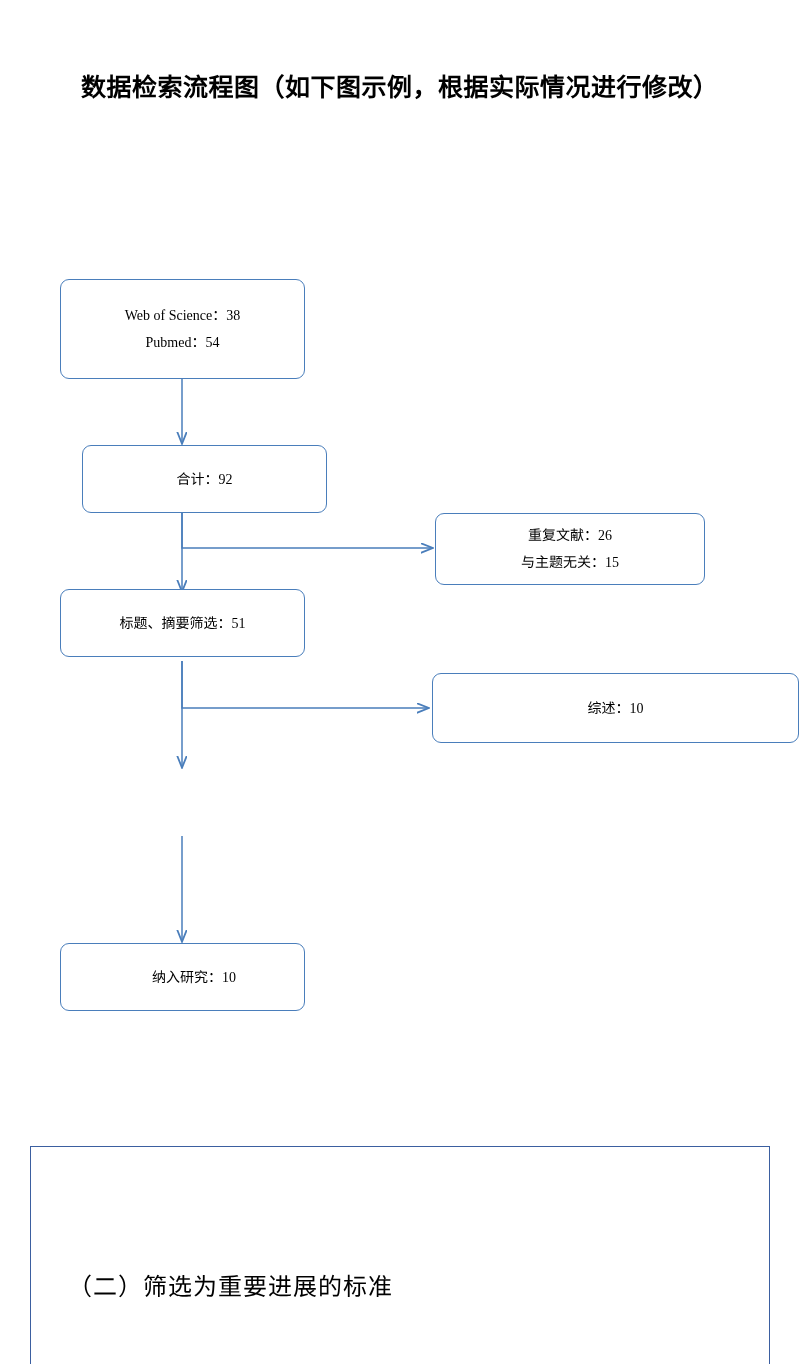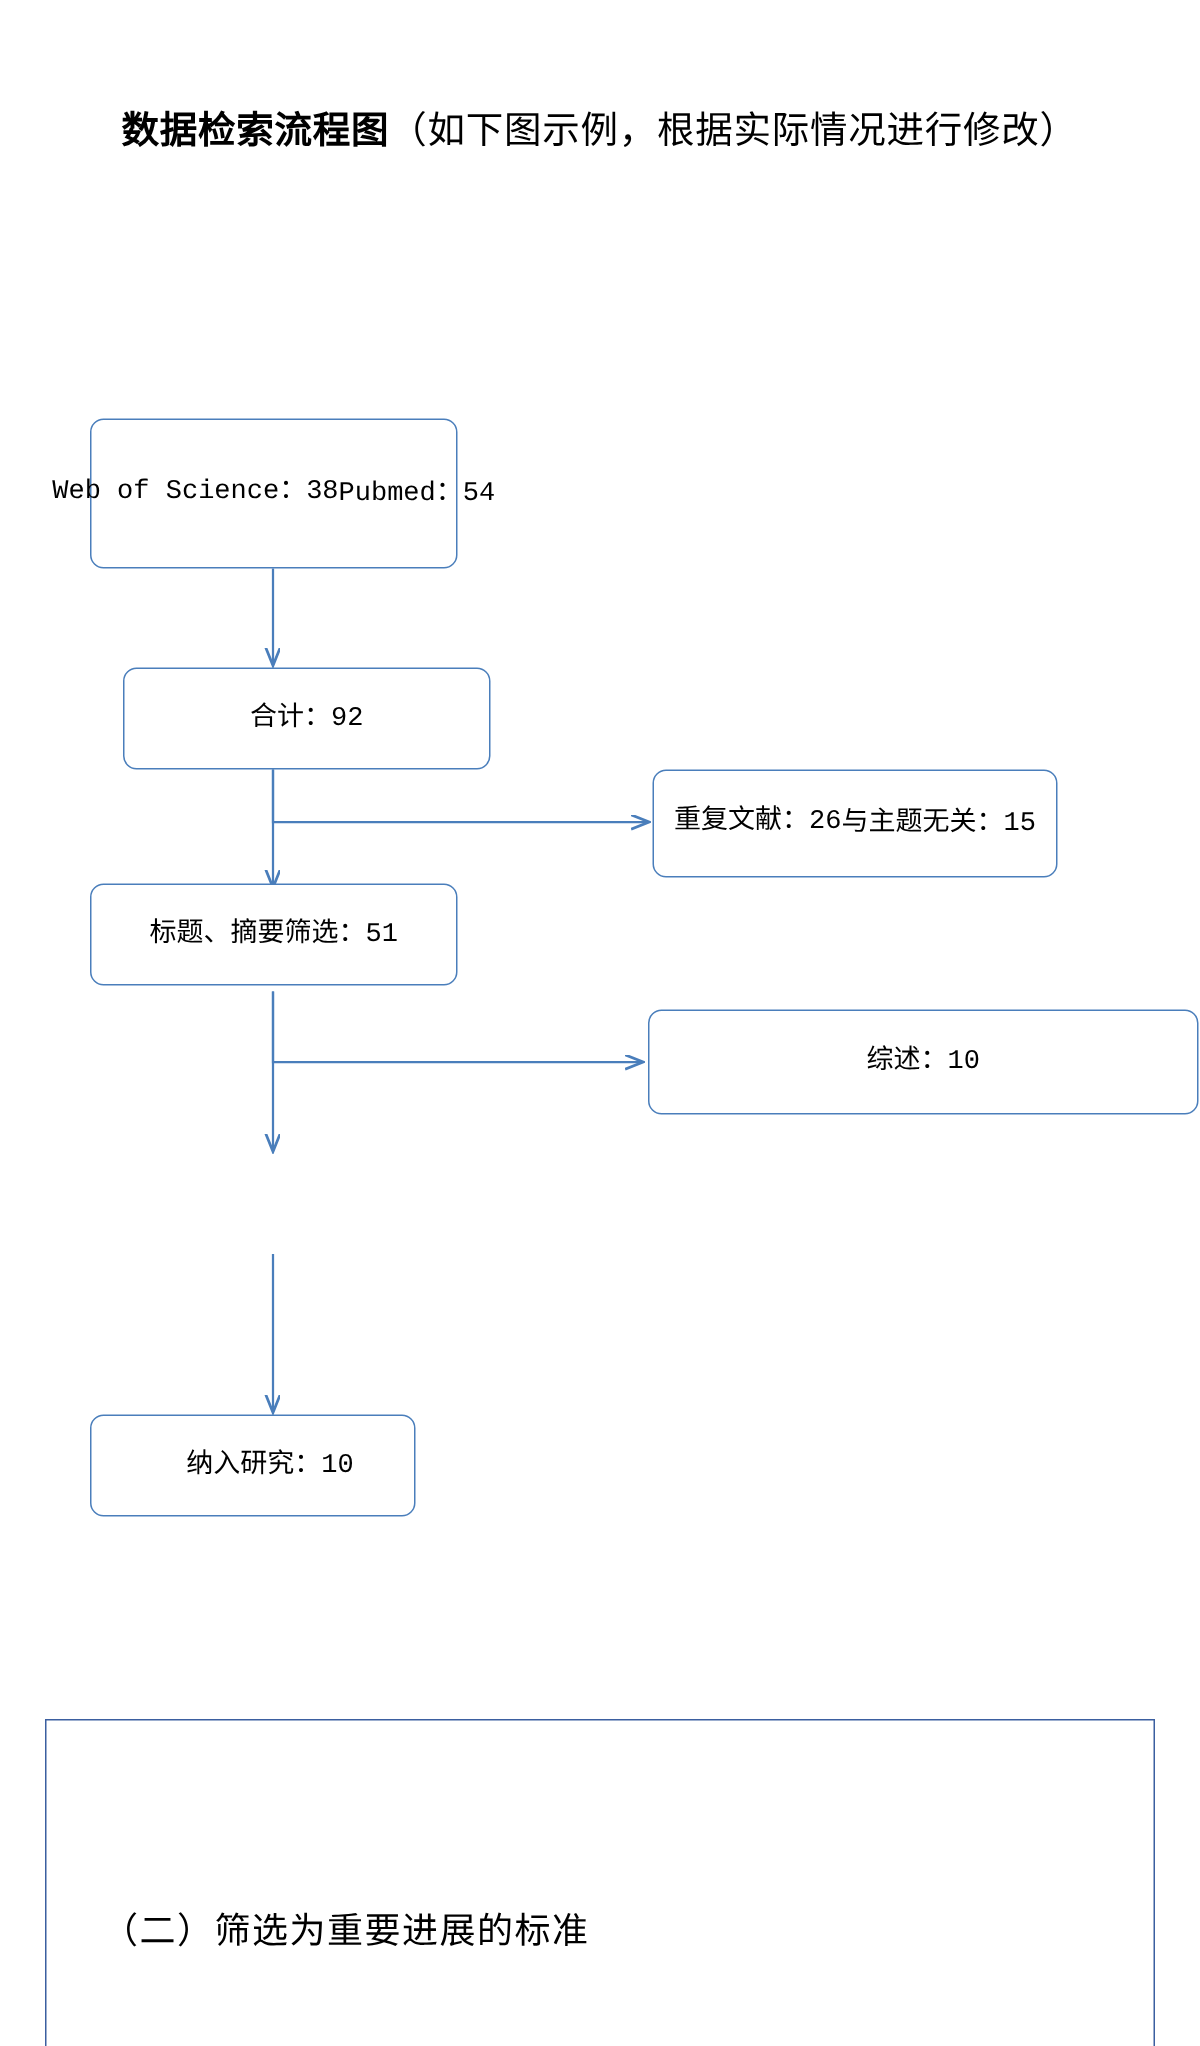--- a/index.html
+++ b/index.html
@@ -24,43 +24,44 @@
     width: 690px;
     font-size: 25px;
     line-height: 59px;
     letter-spacing: 0.5px;
   }
   .heading .hl-bold {
     font-weight: bold;
     margin-left: 23px;
   }
   .heading .hl-rest {
-    font-weight: normal;
+    font-weight: bold;
   }
 
   
   .flowchart {
     position: absolute;
     left: 0;
     top: 0;
     width: 800px;
     height: 1364px;
     pointer-events: none;
   }
   .node {
     position: absolute;
     box-sizing: border-box;
     border: 1.6px solid #4a7ebb;
     border-radius: 9px;
     background: #ffffff;
     display: flex;
+    flex-direction: column;
     align-items: center;
     justify-content: center;
-    font-family: Liberation Mono, monospace;
-    font-size: 18px;
+    font-family: Liberation Serif, serif;
+    font-size: 14px;
     color: #000000;
     pointer-events: auto;
   }
   .node .line {
     display: block;
     white-space: nowrap;
     line-height: 25px;
   }
   .node.two-line .line:first-child {
     margin-bottom: 2px;
@@ -143,20 +144,20 @@
 
   <div class="node" style="left:60px; top:589px; width:245px; height:68px;">
     <span class="line">标题、摘要筛选：51</span>
   </div>
 
   <div class="node" style="left:432px; top:673px; width:367px; height:70px;">
     <span class="line">综述：10</span>
   </div>
 
 
-  <div class="node" style="left:60px; top:943px; width:217px; height:68px;padding-left:23px;">
+  <div class="node" style="left:60px; top:943px; width:245px; height:68px;padding-left:23px;">
     <span class="line">纳入研究：10</span>
   </div>
 
 </div>
 
 <div class="section-box"></div>
 <div class="section-title">（二）筛选为重要进展的标准</div>
 
 </body></html>

